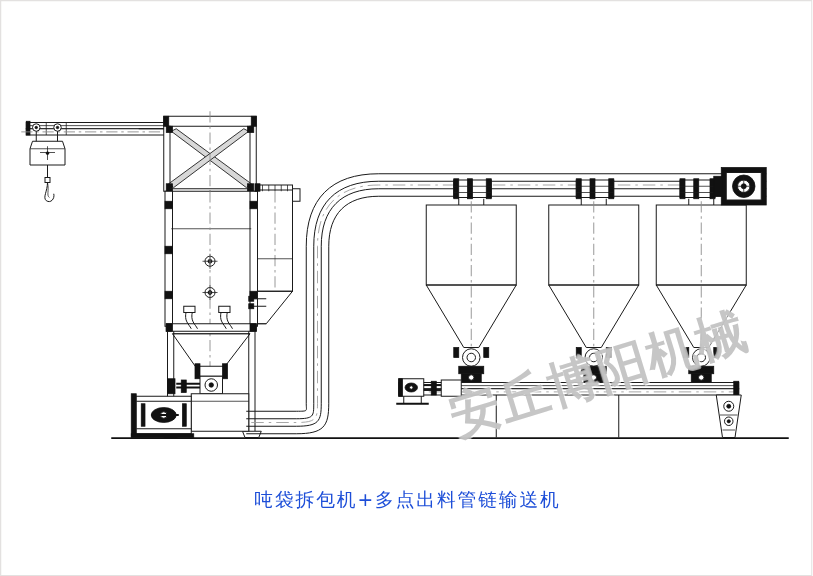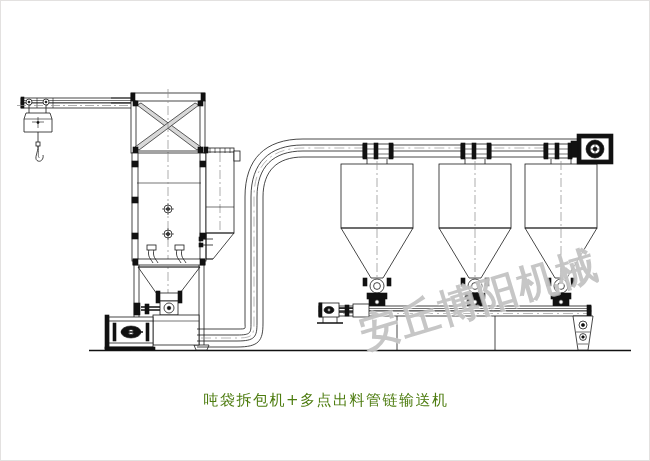--- a/index.html
+++ b/index.html
@@ -50,21 +50,21 @@
   }
   #caption {
     position: absolute;
     left: 0;
     top: 390px;
     width: 650px;
     text-align: center;
     font-family: "DejaVu Sans", "Liberation Sans", sans-serif;
     font-size: 15px;
     letter-spacing: 1.5px;
-    color: #4d7c0f;
+    color: #1d4ed8;
   }
 </style>
 </head>
 <body>
 
 <div id="page">
 
   <svg id="drawing" viewBox="0 0 650 461" xmlns="http://www.w3.org/2000/svg">
     <defs>
       <style>

